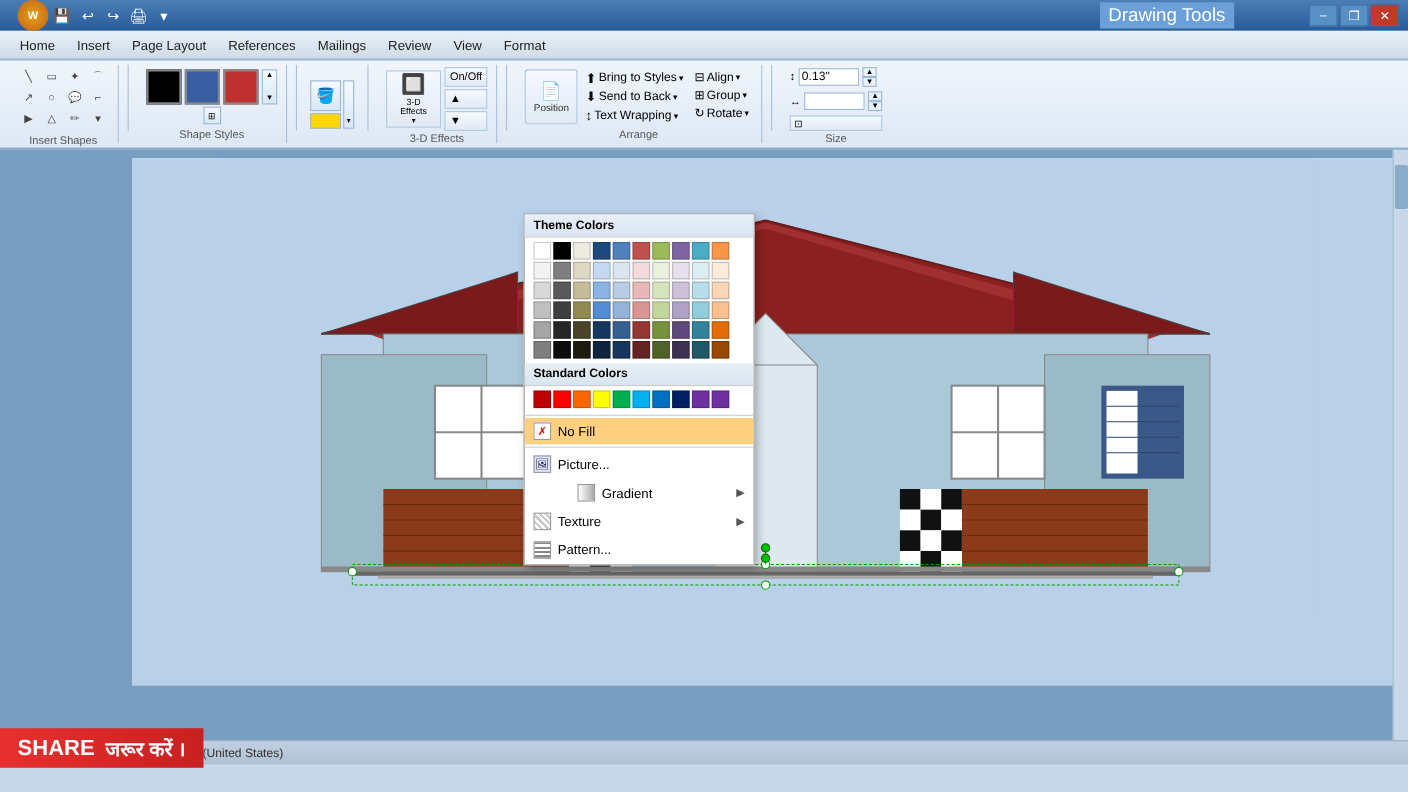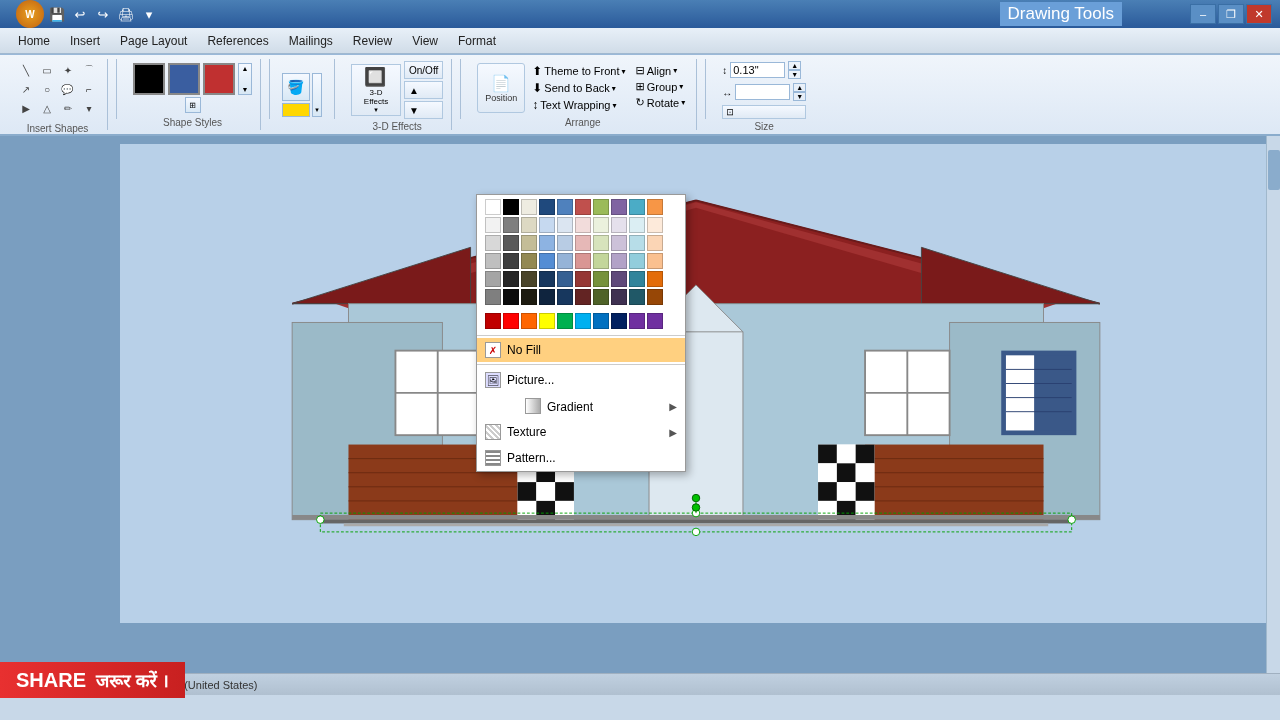--- a/index.html
+++ b/index.html
@@ -443,21 +443,21 @@
           <div style="display:flex;flex-direction:column;align-items:center;">
             <div class="ribbon-btn" style="width:48px;">
               <div style="font-size:16px;">📄</div>
               <div style="font-size:9px;text-align:center;">Position</div>
             </div>
           </div>
 
           <div class="arrange-col">
             <div class="arrange-item">
               <span style="font-size:12px;">⬆</span>
-              <span>Theme to Front</span>
+              <span>Bring to Styles</span>
               <span class="dropdown-arrow">▾</span>
             </div>
             <div class="arrange-item">
               <span style="font-size:12px;">⬇</span>
               <span>Send to Back</span>
               <span class="dropdown-arrow">▾</span>
             </div>
             <div class="arrange-item">
               <span style="font-size:12px;">↕</span>
               <span>Text Wrapping</span>
@@ -629,20 +629,21 @@
 
       </svg>
     </div>
   </div>
 
   <div class="scrollbar-v" style="position:absolute;right:0;top:0;bottom:0;">
     <div class="scrollbar-thumb"></div>
   </div>
 
   <div class="color-dropdown">
+    <div class="color-section-title">Theme Colors</div>
     <div class="color-grid" id="theme-colors-grid">
 
     <div class="color-cell" style="background: rgb(255, 255, 255);"></div>
         <div class="color-cell" style="background: rgb(0, 0, 0);"></div>
         <div class="color-cell" style="background: rgb(238, 236, 225);"></div>
         <div class="color-cell" style="background: rgb(31, 73, 125);"></div>
         <div class="color-cell" style="background: rgb(79, 129, 189);"></div>
         <div class="color-cell" style="background: rgb(192, 80, 77);"></div>
         <div class="color-cell" style="background: rgb(155, 187, 89);"></div>
         <div class="color-cell" style="background: rgb(128, 100, 162);"></div>
@@ -692,20 +693,21 @@
         <div class="color-cell" style="background: rgb(12, 12, 12);"></div>
         <div class="color-cell" style="background: rgb(29, 27, 16);"></div>
         <div class="color-cell" style="background: rgb(15, 36, 62);"></div>
         <div class="color-cell" style="background: rgb(23, 55, 94);"></div>
         <div class="color-cell" style="background: rgb(99, 36, 35);"></div>
         <div class="color-cell" style="background: rgb(79, 98, 40);"></div>
         <div class="color-cell" style="background: rgb(63, 49, 81);"></div>
         <div class="color-cell" style="background: rgb(32, 88, 103);"></div>
         <div class="color-cell" style="background: rgb(151, 71, 6);"></div>
       </div>
+    <div class="color-section-title">Standard Colors</div>
     <div class="color-grid" id="standard-colors-grid">
 
     <div class="color-cell" style="background: rgb(192, 0, 0);"></div>
         <div class="color-cell" style="background: rgb(255, 0, 0);"></div>
         <div class="color-cell" style="background: rgb(255, 102, 0);"></div>
         <div class="color-cell" style="background: rgb(255, 255, 0);"></div>
         <div class="color-cell" style="background: rgb(0, 176, 80);"></div>
         <div class="color-cell" style="background: rgb(0, 176, 240);"></div>
         <div class="color-cell" style="background: rgb(0, 112, 192);"></div>
         <div class="color-cell" style="background: rgb(0, 32, 96);"></div>

